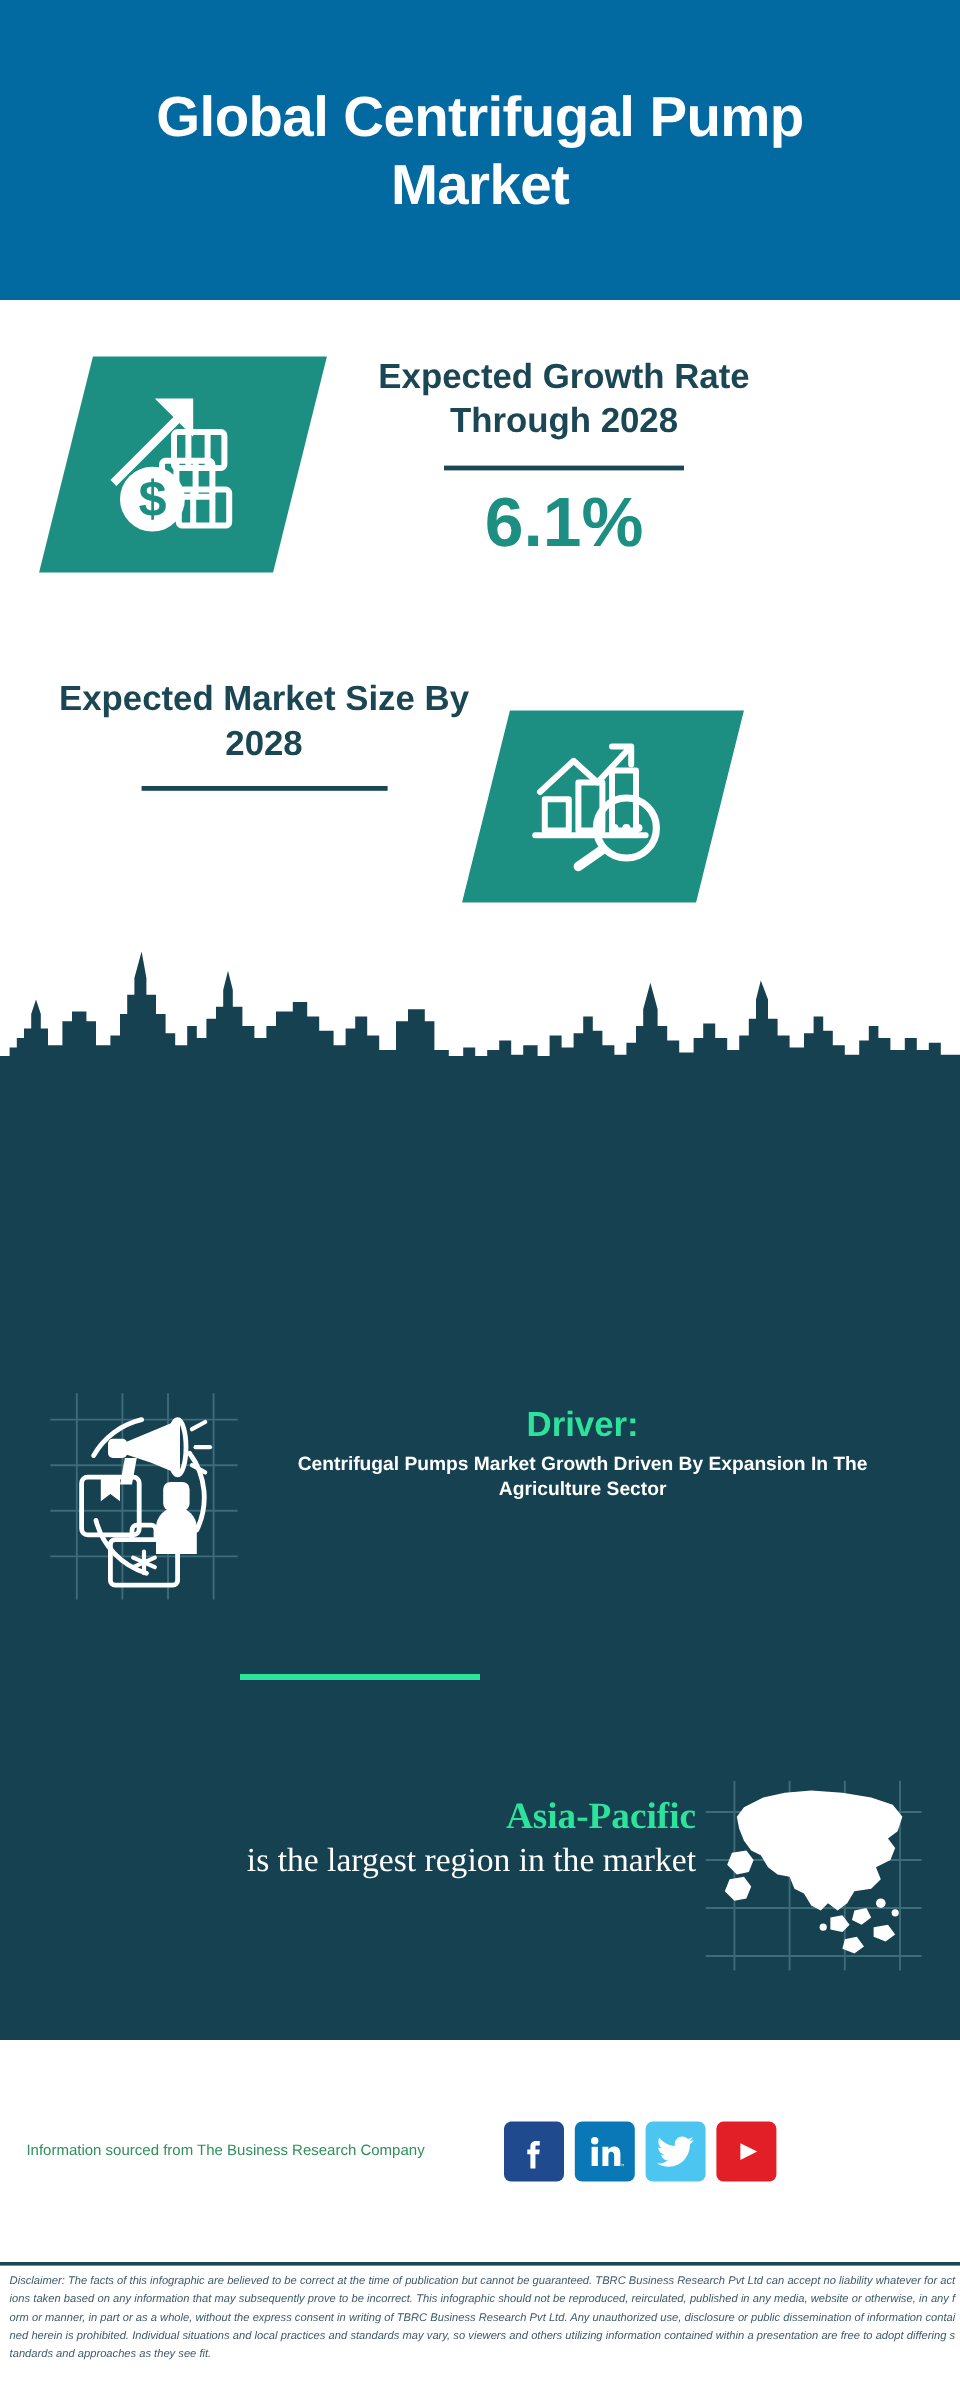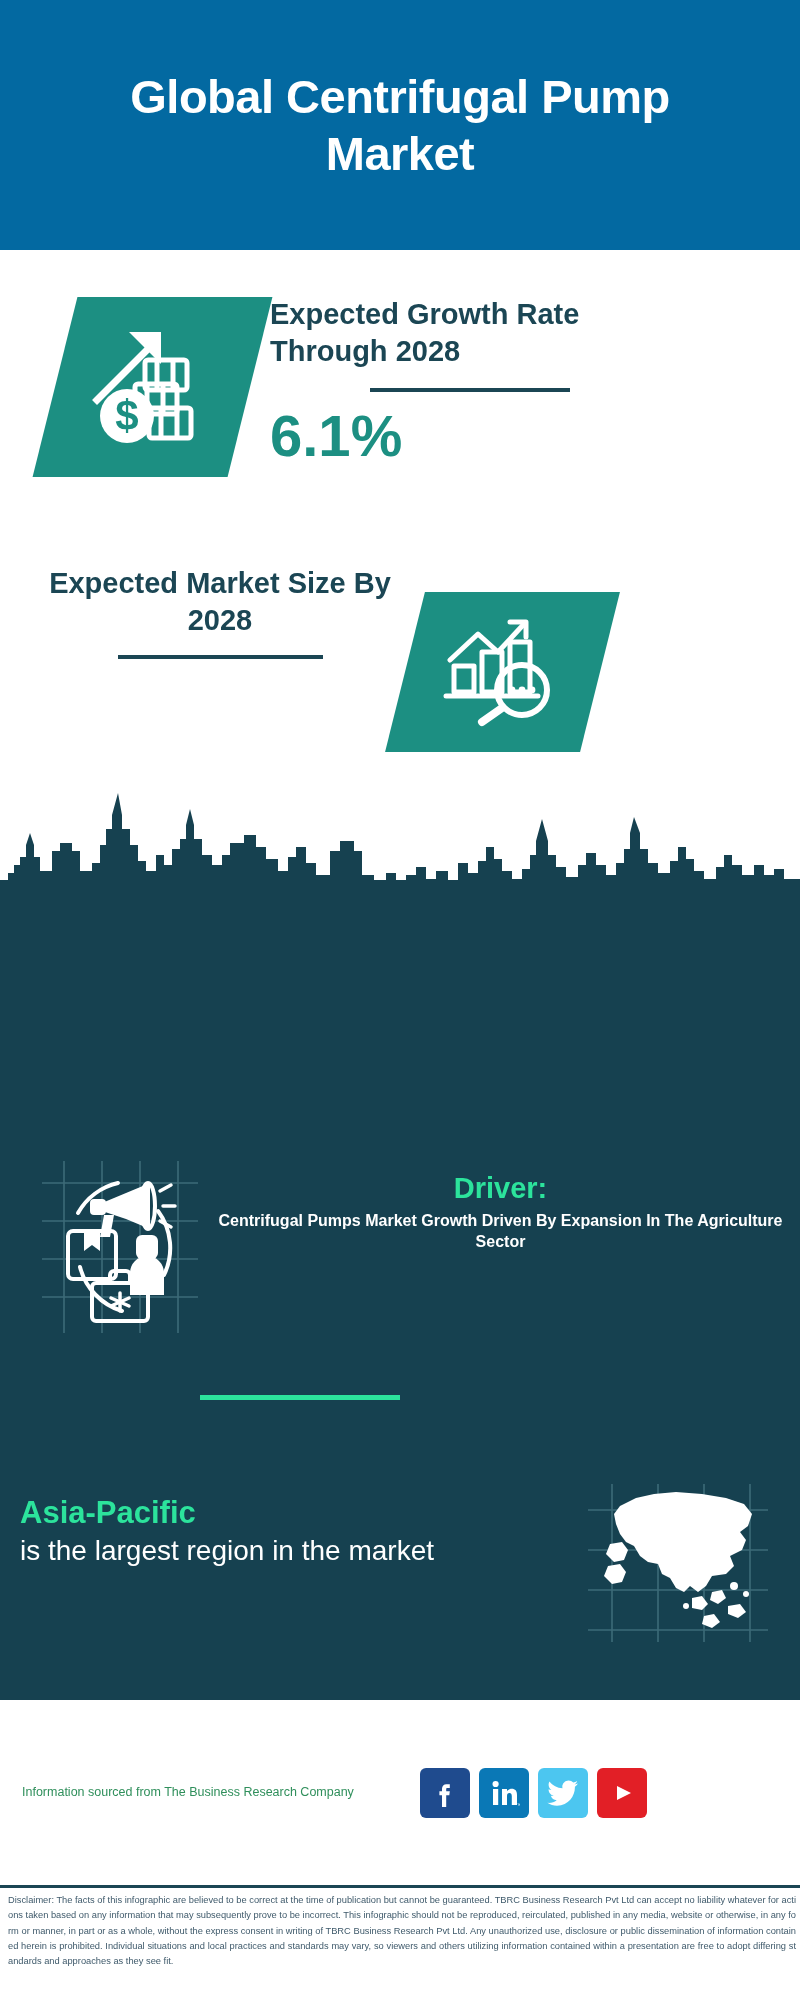--- a/index.html
+++ b/index.html
@@ -43,21 +43,21 @@
     display:flex; align-items:center; justify-content:center;
   }
   .badge > svg { transform:skewX(14deg); }
 
   .badge-growth { left:55px; top:297px; width:195px; height:180px; }
   .badge-size   { left:405px; top:592px; width:195px; height:160px; }
 
   
   .growth-block {
     position:absolute; left:270px; top:296px; width:400px;
-    text-align:left;
+    text-align:center;
   }
   .size-block {
     position:absolute; left:20px; top:565px; width:400px;
     text-align:center;
   }
   .stat-label {
     color:#1b4654;
     font-size:29px;
     font-weight:bold;
     line-height:1.28;
@@ -89,21 +89,21 @@
   
   .driver-row {
     position:absolute; left:0; top:1155px; width:800px;
     display:flex; align-items:flex-start;
   }
   .driver-icon-wrap {
     width:180px; height:190px; margin-left:30px;
     position:relative; flex:0 0 auto;
   }
   .driver-text {
-    flex:1 1 auto; padding-right:9px; text-align:center; padding-top:16px;
+    flex:1 1 auto; padding-right:39px; text-align:center; padding-top:16px;
   }
   .driver-heading {
     color:#2ce39c;
     font-size:29px;
     font-weight:bold;
     line-height:1.2;
     margin-bottom:4px;
   }
   .driver-body {
     color:#ffffff;
@@ -116,21 +116,21 @@
     position:absolute; left:200px; top:1395px;
     width:200px; height:5px; background:#2ce39c;
   }
 
   
   .region-row {
     position:absolute; left:0; top:1480px; width:800px;
     display:flex; align-items:flex-start;
   }
   .region-text {
-    flex:1 1 auto; text-align:left; padding-left:20px; padding-top:14px;
+    flex:1 1 auto; text-align:right; padding-left:20px; padding-top:14px;font-family:Liberation Serif, serif;
   }
   .region-name {
     color:#2ce39c;
     font-size:31px;
     font-weight:bold;
     line-height:1.25;
   }
   .region-sub {
     color:#ffffff;
     font-size:28px;
@@ -170,20 +170,21 @@
     position:absolute; left:0; top:1885px; width:800px; height:3px;
     background:#1b4654;
   }
   .disclaimer {
     position:absolute; left:8px; top:1893px; width:788px;
     color:#3f5a6b;
     font-size:9.3px;
     line-height:1.65;
     text-align:justify;
     word-break:break-all;
+    font-style:italic;
   }
 </style>
 </head>
 <body>
 
 <div class="page">
 
   <div class="header">
     <div class="header-title">Global Centrifugal Pump Market</div>
   </div>

